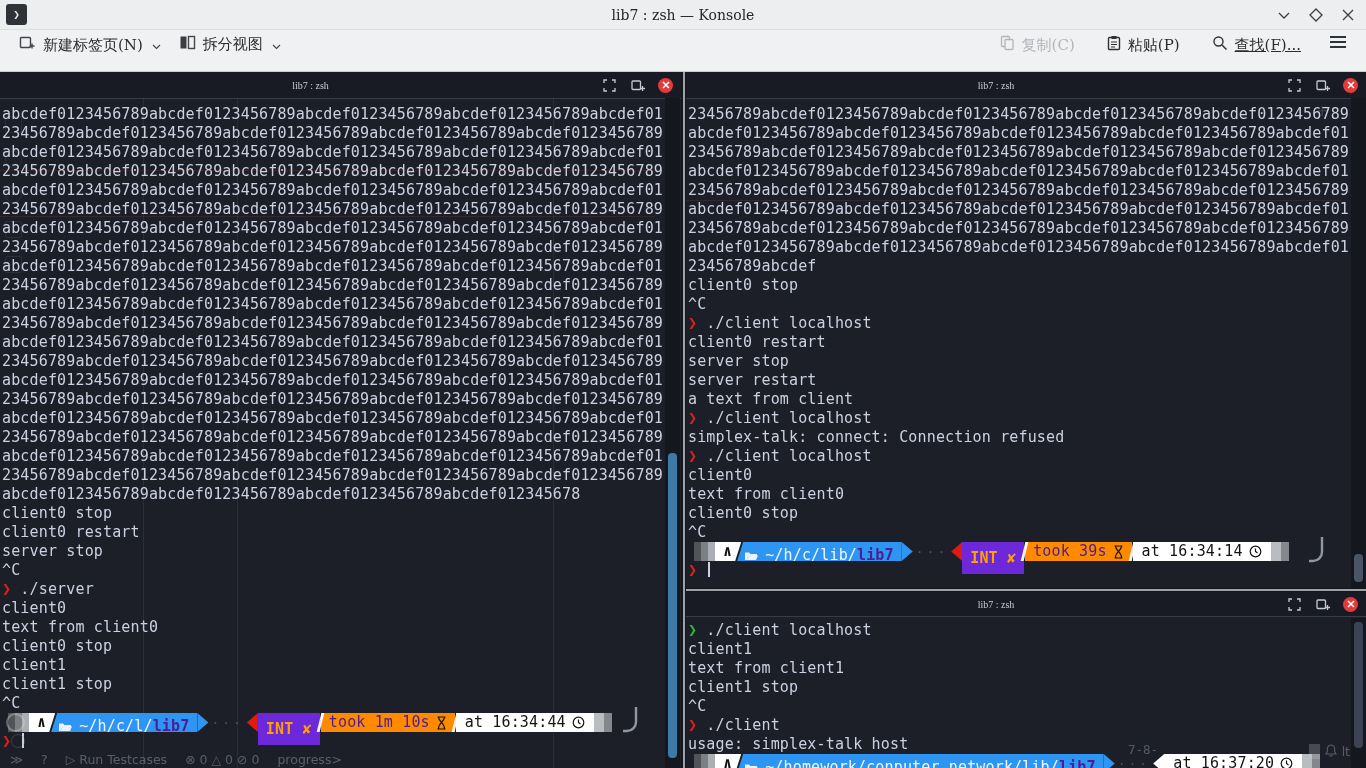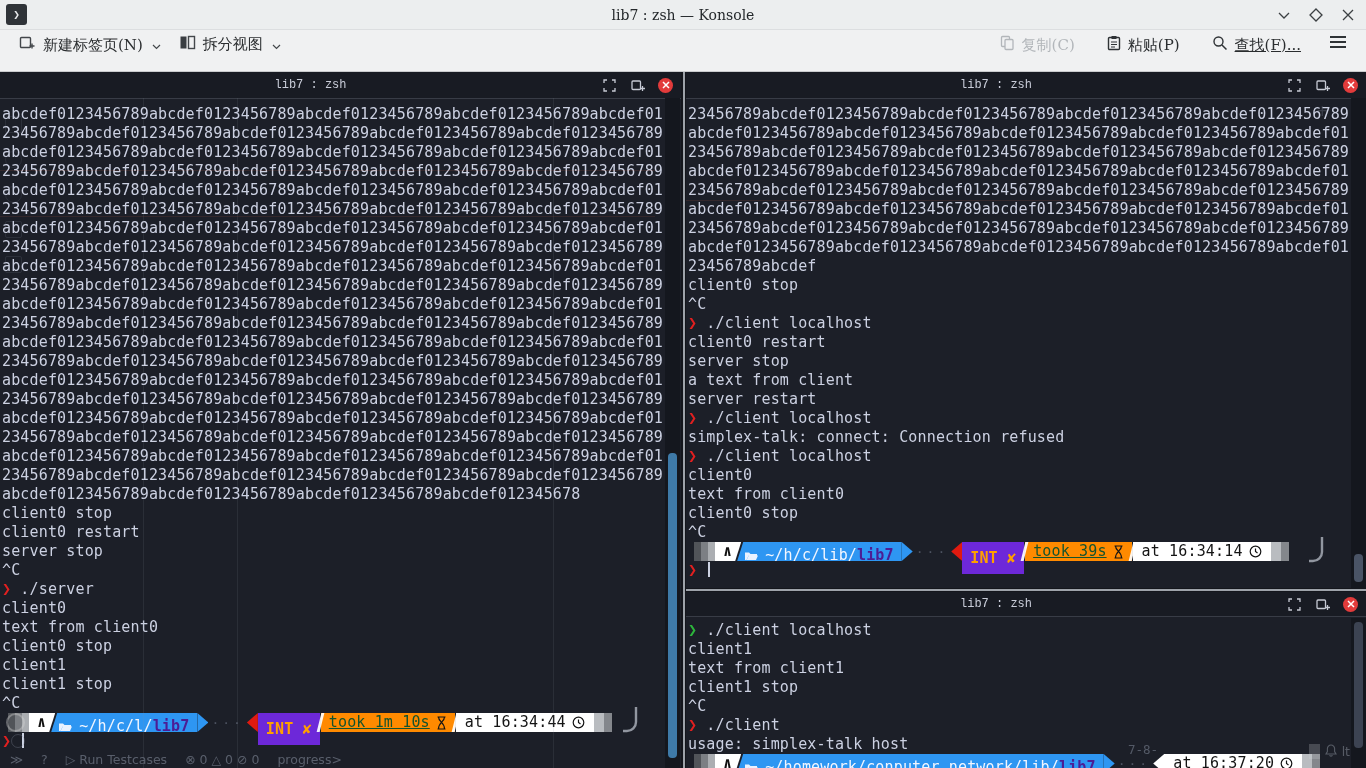--- a/index.html
+++ b/index.html
@@ -31,21 +31,21 @@
   .pane-rt{left:686px;top:0;width:680px;height:516px;}
   .pane-rb{left:686px;top:520px;width:680px;height:176px;}
   .vdivider{position:absolute;left:681px;top:0;width:5px;height:696px;background:#9ea3aa;
     border-left:2px solid #14161c;border-right:1px solid #14161c;box-sizing:border-box;}
   .hdivider{position:absolute;left:686px;top:516px;width:680px;height:4px;background:#9ea3aa;
     border-top:1px solid #14161c;border-bottom:1px solid #14161c;box-sizing:border-box;}
 
   .ptitle{position:relative;height:26px;background:#181b23;border-bottom:1px solid rgba(140,148,160,.28);
     display:flex;align-items:center;justify-content:center;}
   .pane-rb .ptitle{height:24px;}
-  .ptxt{font-family:Liberation Mono, monospace;font-size:12px;color:#c9cdd9;margin-right:60px;}
+  .ptxt{font-family:Liberation Serif, serif;font-size:10px;color:#c9cdd9;margin-right:60px;}
   .pacts{position:absolute;right:8px;top:0;height:100%;display:flex;align-items:center;gap:13px;}
   .pact{background:none;border:0;padding:0;width:15px;height:15px;cursor:default;display:flex;align-items:center;justify-content:center;}
   .pact.close{background:#e23b3b;border-radius:50%;}
 
   
   .tbody{position:relative;padding:6px 0 0 2px;font-family:"DejaVu Sans Mono","Liberation Mono",monospace;
     font-size:15px;letter-spacing:.15px;color:#ccd1e2;}
   .pane-rb .tbody{padding-top:4px;}
   .tl{height:19px;line-height:19px;white-space:pre;overflow:hidden;}
   .ar{font-weight:bold;}
@@ -62,21 +62,21 @@
   .segw{background:#ffffff;color:#111;font-weight:bold;padding:0 9px 0 8px;
     clip-path:polygon(0 0,100% 0,calc(100% - 6px) 100%,0 100%);}
   .segb{background:#2e96f2;color:#f2f6ff;padding:8px 8px 0 7px;gap:6px;margin-left:-4px;
     clip-path:polygon(6px 0,100% 0,100% 100%,0 100%);}
   .segb b{color:#4c1d95;}
   .tipR{width:11px;background:#2e96f2;clip-path:polygon(0 0,100% 50%,0 100%);}
   .tipL{width:11px;background:#e01a10;clip-path:polygon(100% 0,0 50%,100% 100%);}
   .tipLw{width:11px;background:#ffffff;clip-path:polygon(100% 0,0 50%,100% 100%);}
   .pl-dots{color:#4c5260;font-size:13px;letter-spacing:3px;padding:0 3px;}
   .segr{background:#6d28d9;color:#ffa000;font-weight:bold;padding:16px 8px;gap:6px;}
-  .sego{background:#ff8a00;color:#14532d;padding:0 8px;gap:6px;text-decoration:underline;}
+  .sego{background:#ff8a00;color:#4c1d95;padding:0 8px;gap:6px;}
   .segt{background:#ffffff;color:#141414;padding:0 9px;gap:6px;}
   .pl-slash{width:3px;background:rgba(255,255,255,.92);transform:skewX(-14deg);margin:0 -1px;z-index:1;}
 
   
   .strack{position:absolute;top:26px;bottom:0;width:15px;background:#14171e;}
   .pane-left .strack{right:1px;}
   .pane-rt .strack,.pane-rb .strack{right:0;}
   .sthumb{position:absolute;left:3px;width:9px;border-radius:4px;}
 
   
@@ -339,22 +339,22 @@
           <div class="tl">23456789abcdef0123456789abcdef0123456789abcdef0123456789abcdef0123456789</div>
           <div class="tl">abcdef0123456789abcdef0123456789abcdef0123456789abcdef0123456789abcdef01</div>
           <div class="tl">23456789abcdef0123456789abcdef0123456789abcdef0123456789abcdef0123456789</div>
           <div class="tl">abcdef0123456789abcdef0123456789abcdef0123456789abcdef0123456789abcdef01</div>
           <div class="tl">23456789abcdef</div>
           <div class="tl">client0 stop</div>
           <div class="tl">^C</div>
           <div class="tl"><span class="ar ar-r">❯</span> ./client localhost</div>
           <div class="tl">client0 restart</div>
           <div class="tl">server stop</div>
+          <div class="tl">server restart</div>
           <div class="tl">a text from client</div>
-          <div class="tl">server restart</div>
           <div class="tl"><span class="ar ar-r">❯</span> ./client localhost</div>
           <div class="tl">simplex-talk: connect: Connection refused</div>
           <div class="tl"><span class="ar ar-r">❯</span> ./client localhost</div>
           <div class="tl">client0</div>
           <div class="tl">text from client0</div>
           <div class="tl">client0 stop</div>
           <div class="tl">^C</div>
           <div class="pl">
             <span class="pl-g pl-g1"></span>
             <span class="pl-g pl-g2"></span>

